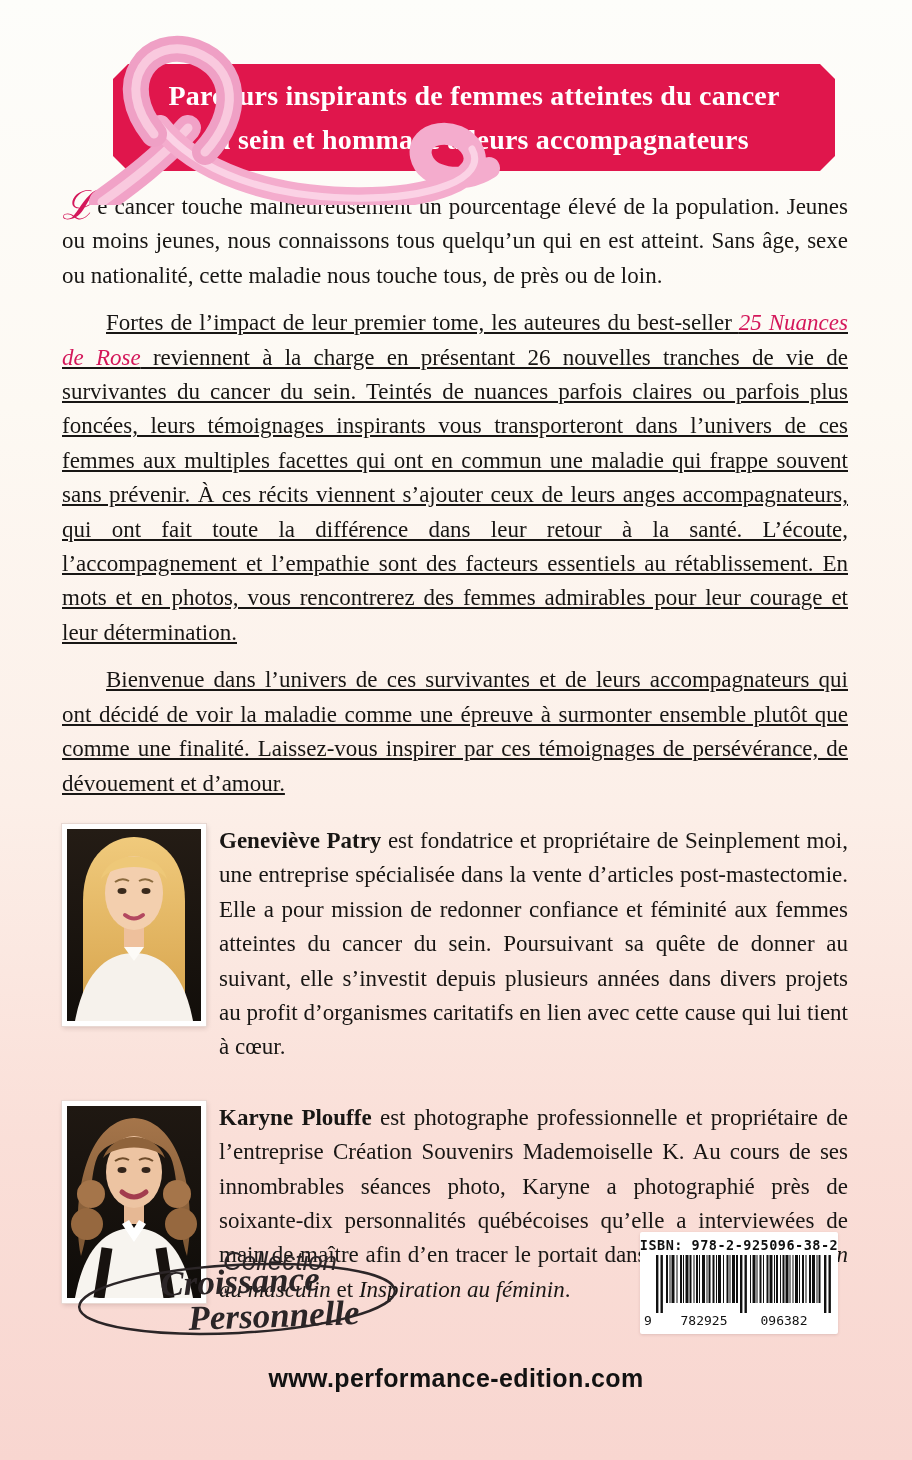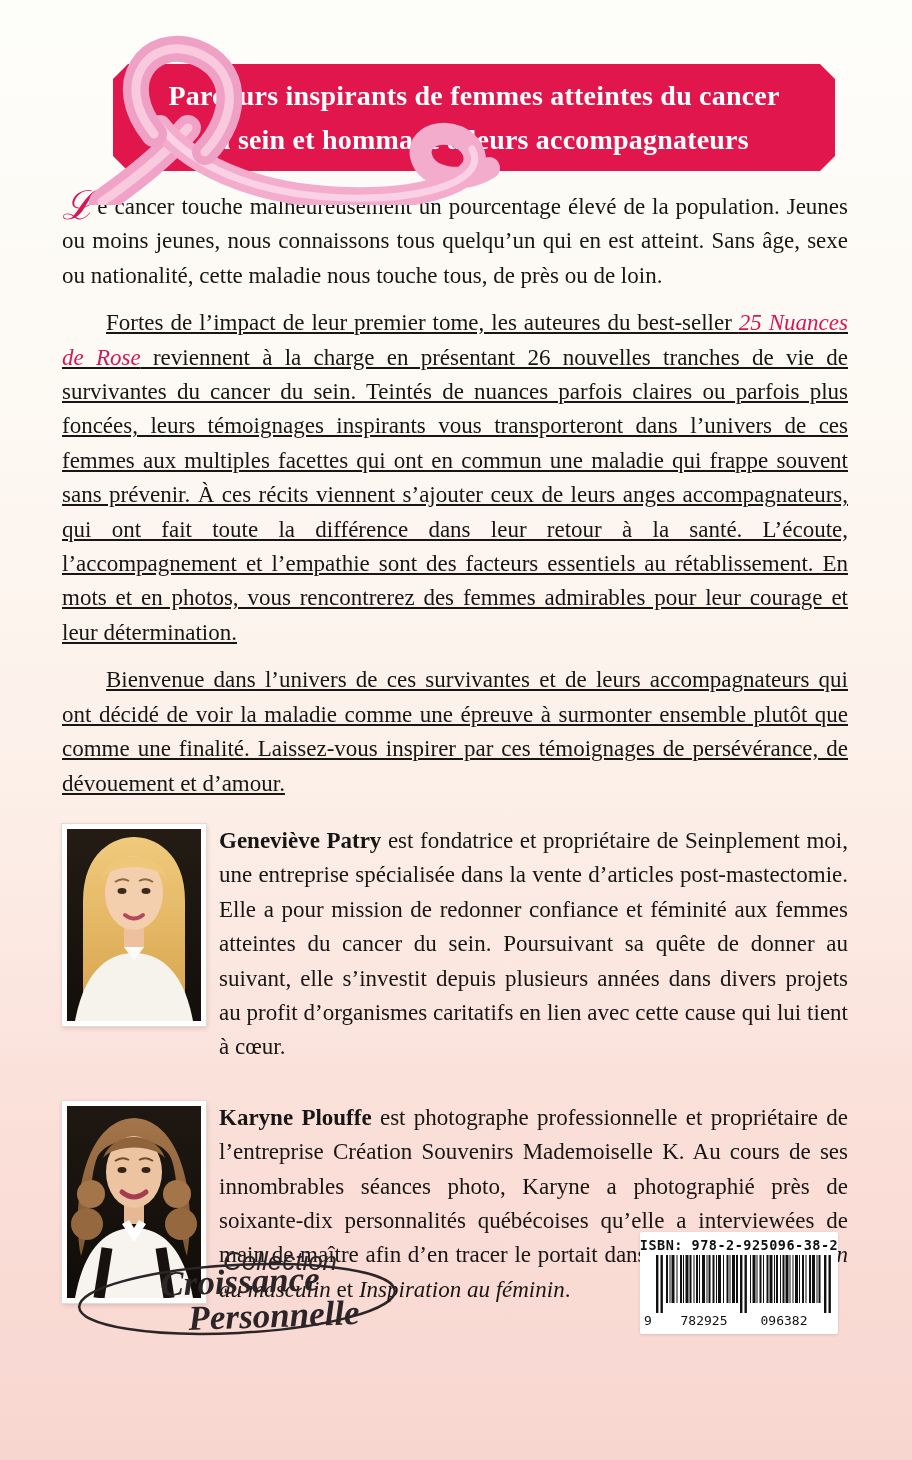--- a/index.html
+++ b/index.html
@@ -216,14 +216,15 @@
         <path d="M104 24 h72" stroke-width="48" stroke-dasharray="1 1.5 3 1 1 2 2 1.5 1 2.5 2 1 3 1.5 1 1 2 2 1 1.5 2 1 3 1 1 2"></path>
       </g>
     </svg>
     <div class="digits-row">
       <span class="d-left">9</span>
       <span class="d-mid">782925</span>
       <span class="d-right">096382</span>
     </div>
   </div>
 
+  <div class="website">www.performance-edition.com</div>
 
 </div>
 
 </body></html>

